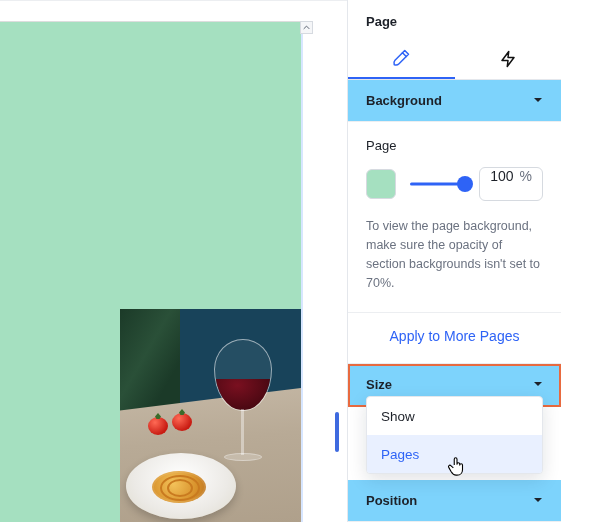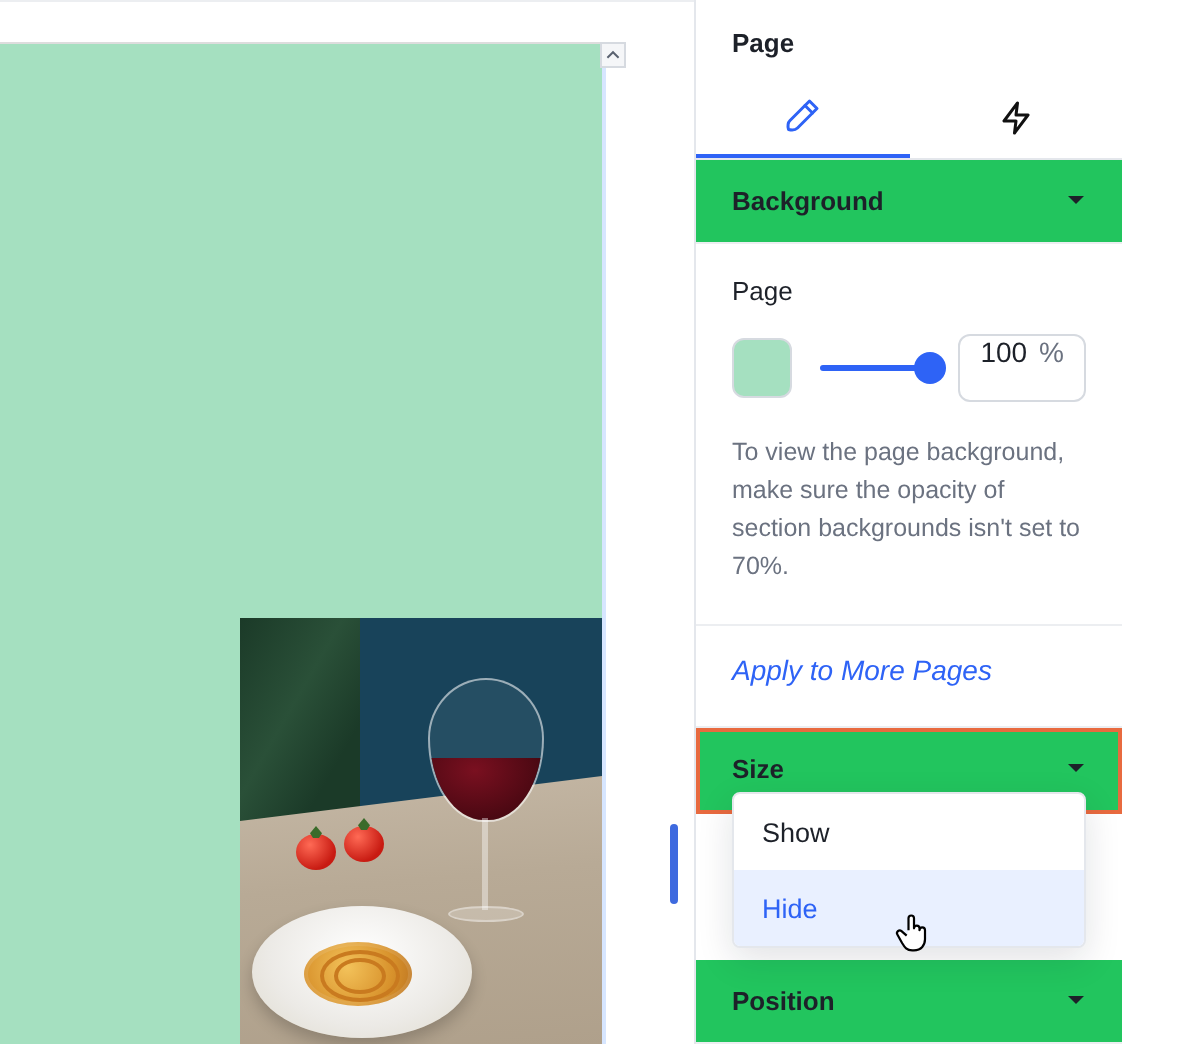--- a/index.html
+++ b/index.html
@@ -49,34 +49,34 @@
   
   .panel { flex:1; min-width:0; height:522px; background:#fff; border-left:1px solid #e4e7ec; position:relative; display:flex; flex-direction:column; }
   .panel-title { font-size:13px; font-weight:700; color:#1d2129; padding:14px 18px 10px; }
   .tabs { display:flex; border-bottom:1px solid #e4e7ec; }
   .tab { flex:1; height:40px; display:flex; align-items:center; justify-content:center; cursor:pointer; }
   .tab.active { border-bottom:2px solid #2e63f6; }
   .tab svg { width:18px; height:18px; }
   .tab.active svg { stroke:#2e63f6; }
   .tab:not(.active) svg { stroke:#111; }
 
-  .section-header { height:44px; display:flex; align-items:center; justify-content:space-between; padding:0 18px; background:#22c55e; border-bottom:1px solid #eceef1; font-size:13px; font-weight:600; color:#1d2129; cursor:pointer; }
+  .section-header { height:44px; display:flex; align-items:center; justify-content:space-between; padding:0 18px; background:#7dd3fc; border-bottom:1px solid #eceef1; font-size:13px; font-weight:600; color:#1d2129; cursor:pointer; }
   .section-header.hl { outline:2px solid #e86a3f; outline-offset:-2px;text-align:center; }
   .section-body { padding:16px 18px 20px; border-bottom:1px solid #eceef1; }
 
   .label-sm { font-size:13px; color:#1d2129; margin-bottom:14px; display:block; }
   .color-row { display:flex; align-items:center; gap:14px; }
   .swatch { width:30px; height:30px; border-radius:6px; border:1px solid #d6dae0; cursor:pointer; }
   .slider { position:relative; flex:1; height:20px; }
   .slider-track { position:absolute; left:0; right:0; top:50%; height:3px; background:#2e63f6; border-radius:2px; transform:translateY(-50%); }
   .slider-thumb { position:absolute; right:-8px; top:50%; width:16px; height:16px; background:#2e63f6; border-radius:50%; transform:translateY(-50%); cursor:pointer; }
   .opacity-box { display:flex; align-items:flex-start; border:1px solid #d6dae0; border-radius:6px; height:34px; padding:0 10px; gap:6px; font-size:14px; color:#1d2129; }
   .opacity-box span.pct { color:#6b7280; }
   .hint { margin-top:16px; font-size:12.5px; line-height:1.5; color:#6b7280; }
-  .apply-row { padding:14px 18px 18px; border-bottom:1px solid #eceef1; text-align:left;font-style:italic; }
+  .apply-row { padding:14px 18px 18px; border-bottom:1px solid #eceef1; text-align:center; }
   .apply-link { color:#2e63f6; font-size:14px; font-weight:500; cursor:pointer; }
 
   .section-header .caret svg { width:10px; height:10px; }
 
   
   .dropdown {
     position:absolute; left:18px; right:18px; top:396px;
     background:#fff; border:1px solid #e4e7ec; border-radius:4px;
     box-shadow:0 6px 18px rgba(15,23,42,.12);
     z-index:5;
@@ -175,21 +175,21 @@
 
     <div class="section-header hl">
       <span>Size</span>
       <span class="caret"><svg viewBox="0 0 10 10">
             <path d="M1 3 L5 7 L9 3" fill="#1d2129"></path>
           </svg></span>
     </div>
 
     <div class="dropdown">
       <div class="dropdown-item">Show</div>
-      <div class="dropdown-item selected">Hide</div>
+      <div class="dropdown-item selected">Pages</div>
     </div>
 
     <div class="cursor-hand">
       <svg viewBox="0 0 24 24">
           <path d="M9 11 V4.5 a1.5 1.5 0 0 1 3 0 V10 a1.5 1.5 0 0 1 3 0 V11 a1.5 1.5 0 0 1 3 0 V16 c0 3 -2 6 -6 6 h-1 c-3 0 -4 -1.5 -5.5 -4 L3 13.5 a1.5 1.5 0 0 1 2.2 -2 L8 14" fill="#fff" stroke="#000" stroke-width="1.2" stroke-linejoin="round"></path>
         </svg>
     </div>
 
     <div style="height:76px"></div>
 

